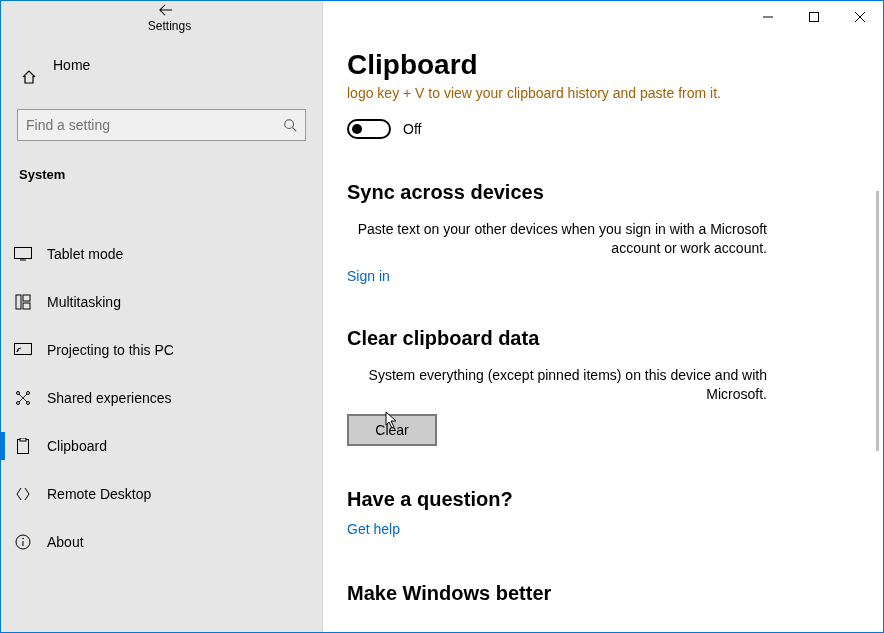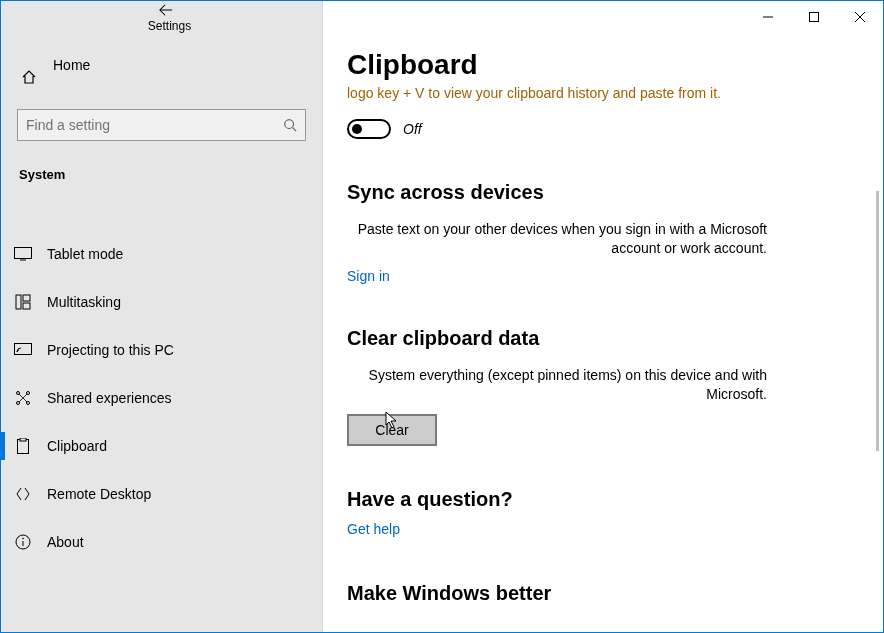--- a/index.html
+++ b/index.html
@@ -62,21 +62,21 @@
   }
   .content-inner { height: calc(100% - 0px); overflow:hidden; position:relative; }
   .page-title {
     font-size: 28px; font-weight: 600; color:#000; margin-bottom: 4px;
   }
   .cut-text {
     font-size: 14px; color:#a16207; margin-top: 0px;
     white-space: nowrap; overflow: hidden;
   }
   .toggle-row {
-    display:flex; align-items:center; margin-top: 18px; font-style: italic;
+    display:flex; align-items:center; margin-top: 18px;
   }
   .toggle {
     width:44px; height:20px; border:2px solid #000; border-radius: 12px;
     position:relative; background:#fff;
   }
   .toggle .knob {
     width:10px; height:10px; border-radius:50%; background:#000;
     position:absolute; left:3px; top:3px;
   }
   .toggle-label { margin-left: 12px; font-size:14px; }

